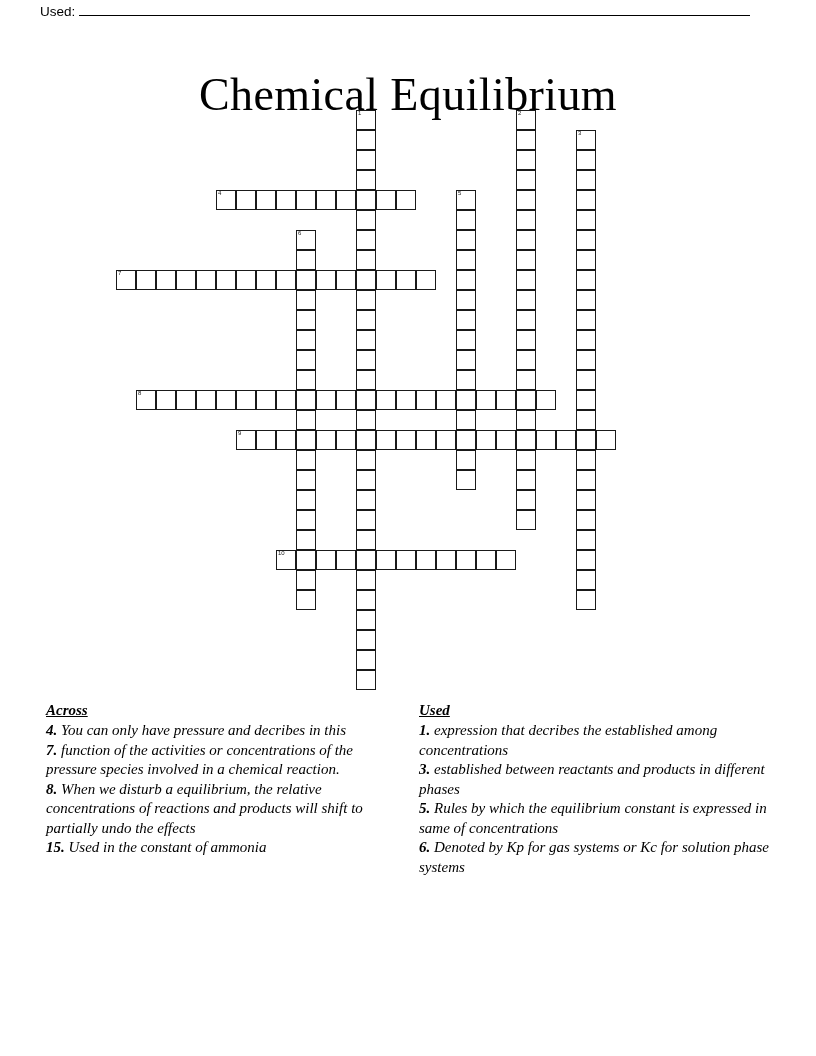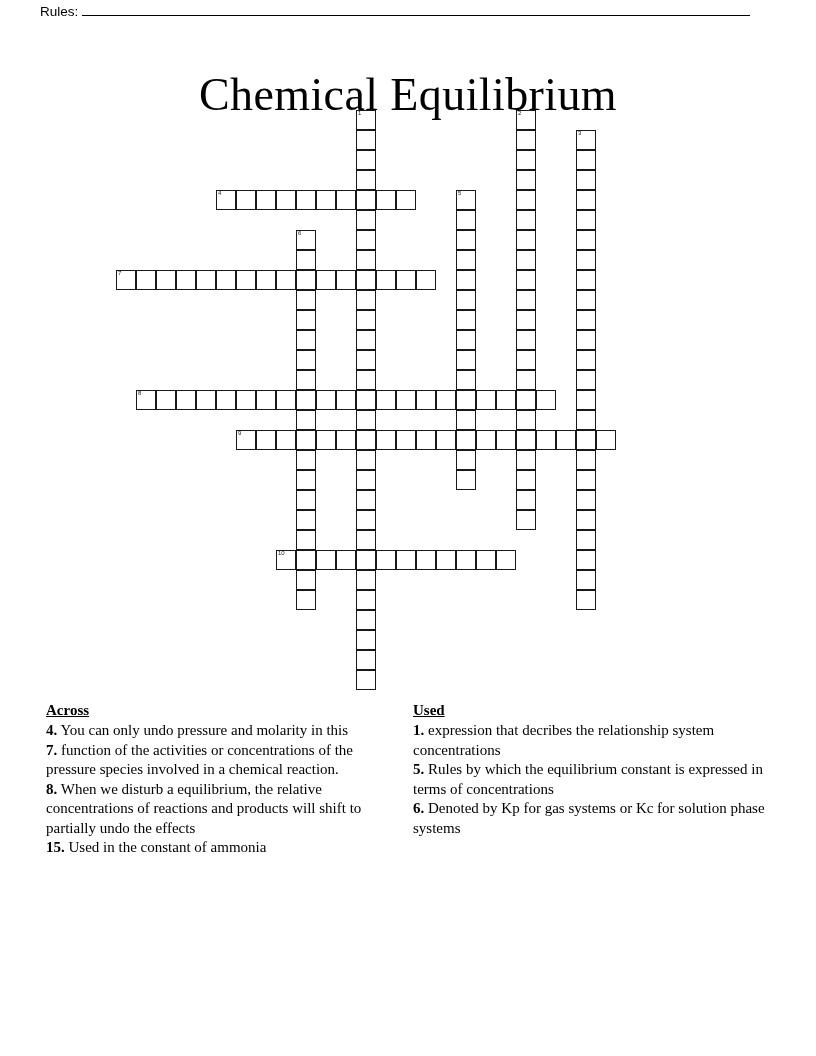--- a/index.html
+++ b/index.html
@@ -78,21 +78,22 @@
     pointer-events: none;
   }
 
   
   .clues {
     position: absolute;
     top: 700px;
     left: 46px;
     width: 730px;
     display: flex;
-    gap: 12px;
+    gap: 18px;
+    font-style: italic;
   }
   .clue-col {
     width: 355px;
   }
   .clue-head {
     font-size: 15px;
     font-weight: bold;
     text-decoration: underline;
     line-height: 20px;
     margin-bottom: 1px;
@@ -103,21 +104,21 @@
     text-align: left;
   }
   .clue b {
     font-weight: bold;
   }
 </style>
 </head>
 <body>
 
 <div class="name-row">
-  <span class="name-label">Rules:</span>
+  <span class="name-label">Used:</span>
   <span class="name-rule"></span>
 </div>
 
 <h1 class="puzzle-title">Chemical Equilibrium</h1>
 
 <div id="grid-layer">
     <div class="xw-cell" style="left: 356px; top: 110px;">
       <span class="xw-num">1</span>
     </div>
     <div class="xw-cell" style="left: 356px; top: 130px;"></div>
@@ -310,45 +311,49 @@
     <div class="xw-cell" style="left: 476px; top: 550px;"></div>
     <div class="xw-cell" style="left: 496px; top: 550px;"></div>
   </div>
 
 <div class="clues">
 
   <div class="clue-col">
     <div class="clue-head">Across</div>
     <div class="clue">
       <b>4.</b>
-      <span>You can only undo pressure and molarity in this</span>
+      <span>You can only have pressure and decribes in this</span>
     </div>
     <div class="clue">
       <b>7.</b>
       <span>function of the activities or concentrations of the pressure species involved in a chemical reaction.</span>
     </div>
     <div class="clue">
       <b>8.</b>
       <span>When we disturb a equilibrium, the relative concentrations of reactions and products will shift to partially undo the effects</span>
     </div>
     <div class="clue">
       <b>15.</b>
       <span>Used in the constant of ammonia</span>
     </div>
   </div>
 
   <div class="clue-col">
     <div class="clue-head">Used</div>
     <div class="clue">
       <b>1.</b>
-      <span>expression that decribes the relationship system concentrations</span>
+      <span>expression that decribes the established among concentrations</span>
+    </div>
+    <div class="clue">
+      <b>3.</b>
+      <span>established between reactants and products in different phases</span>
     </div>
     <div class="clue">
       <b>5.</b>
-      <span>Rules by which the equilibrium constant is expressed in terms of concentrations</span>
+      <span>Rules by which the equilibrium constant is expressed in same of concentrations</span>
     </div>
     <div class="clue">
       <b>6.</b>
       <span>Denoted by Kp for gas systems or Kc for solution phase systems</span>
     </div>
   </div>
 
 </div>
 
 </body></html>

